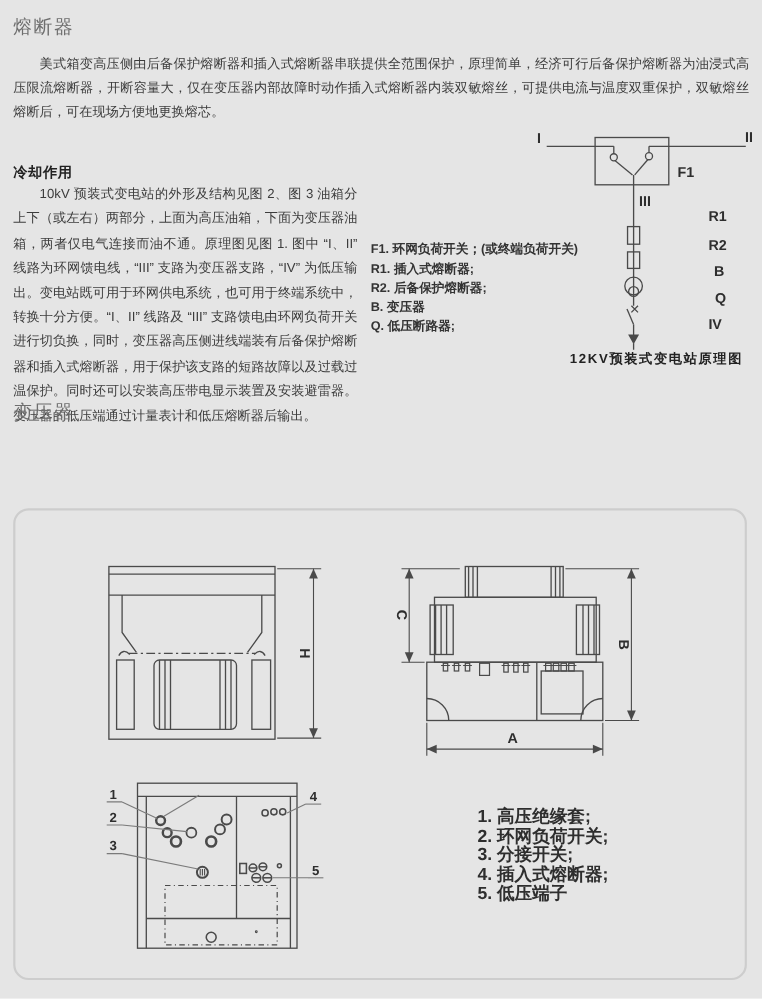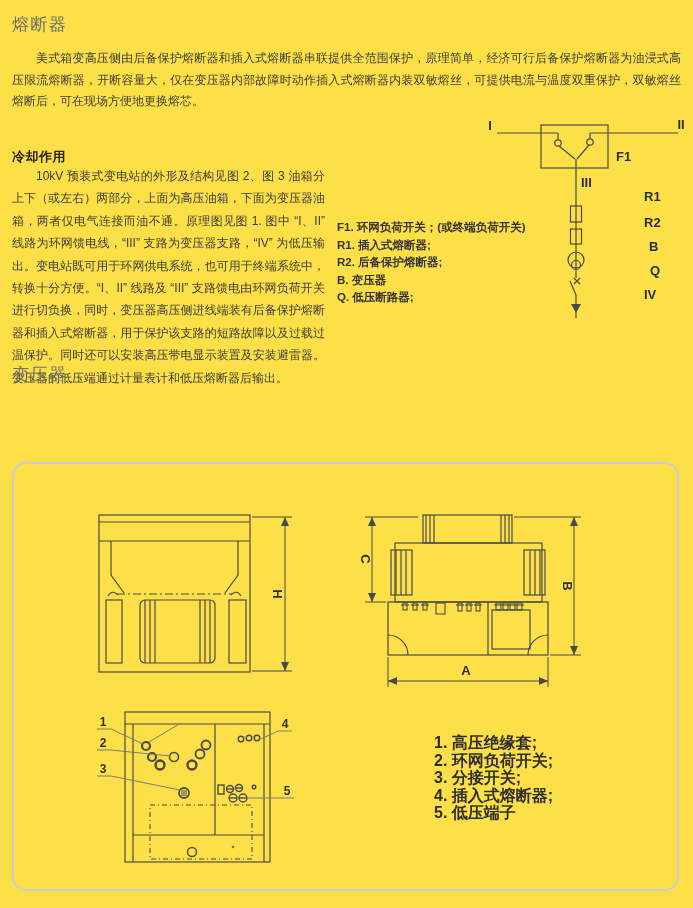--- a/index.html
+++ b/index.html
@@ -1,17 +1,17 @@
 <!DOCTYPE html>
 <html><head>
 <meta charset="utf-8">
 <style>
   html,body{margin:0;padding:0;background:#ffffff;}
   .page{
-    position:relative;width:693px;height:908px;background:#fde047;
+    position:relative;width:693px;height:908px;background:#e5e5e5;
     font-family:"Liberation Sans","DejaVu Sans",sans-serif;overflow:hidden;
     color:#3a3a3a;
   }
   .sec-title{
     position:absolute;left:12px;color:#6e6e6e;font-size:17px;
     font-weight:500;letter-spacing:1.5px;
   }
   .body-par{
     position:absolute;font-size:12px;line-height:21.5px;color:#3c3c3c;
     text-align:justify;text-indent:2em;
@@ -87,20 +87,21 @@
   </svg>
 
   <div class="circuit-legend">
     <div>F1. 环网负荷开关；(或终端负荷开关)</div>
     <div>R1. 插入式熔断器;</div>
     <div>R2. 后备保护熔断器;</div>
     <div>B. 变压器</div>
     <div>Q. 低压断路器;</div>
   </div>
 
+  <div class="circuit-caption">12KV预装式变电站原理图</div>
 
   <div class="sec-title" style="top:363px;text-align:center;">变压器</div>
 
   <div class="figure-box">
     <svg class="figure-svg" width="663" height="425" viewBox="0 0 663 425">
 
       <g stroke="#4a4a4a" stroke-width="1.2" fill="none">
         <rect x="85" y="51" width="151" height="157"></rect>
         <line x1="85" y1="58" x2="236" y2="58"></line>
         <line x1="85" y1="77" x2="236" y2="77"></line>

